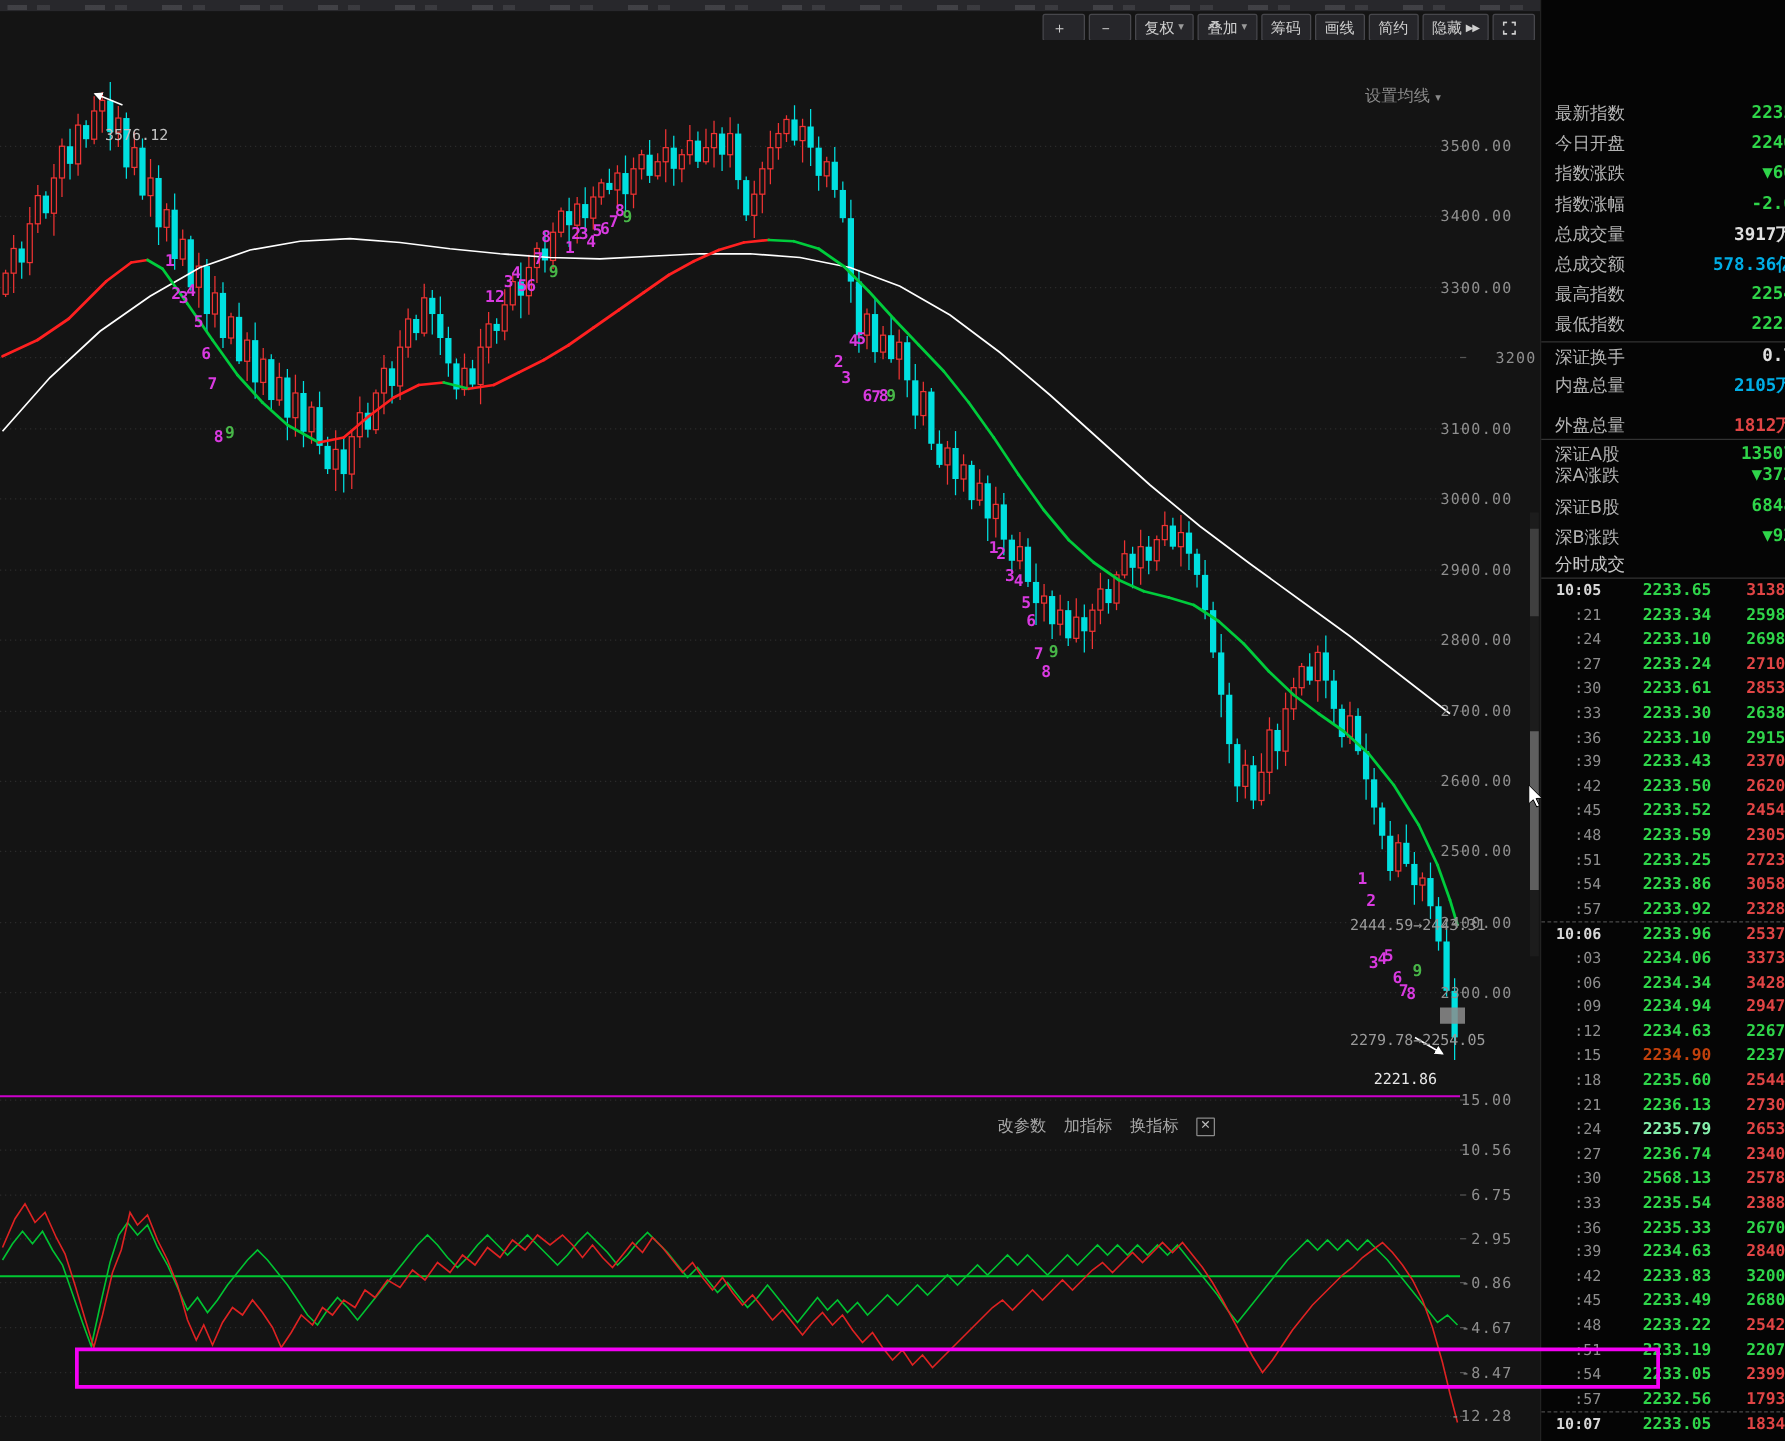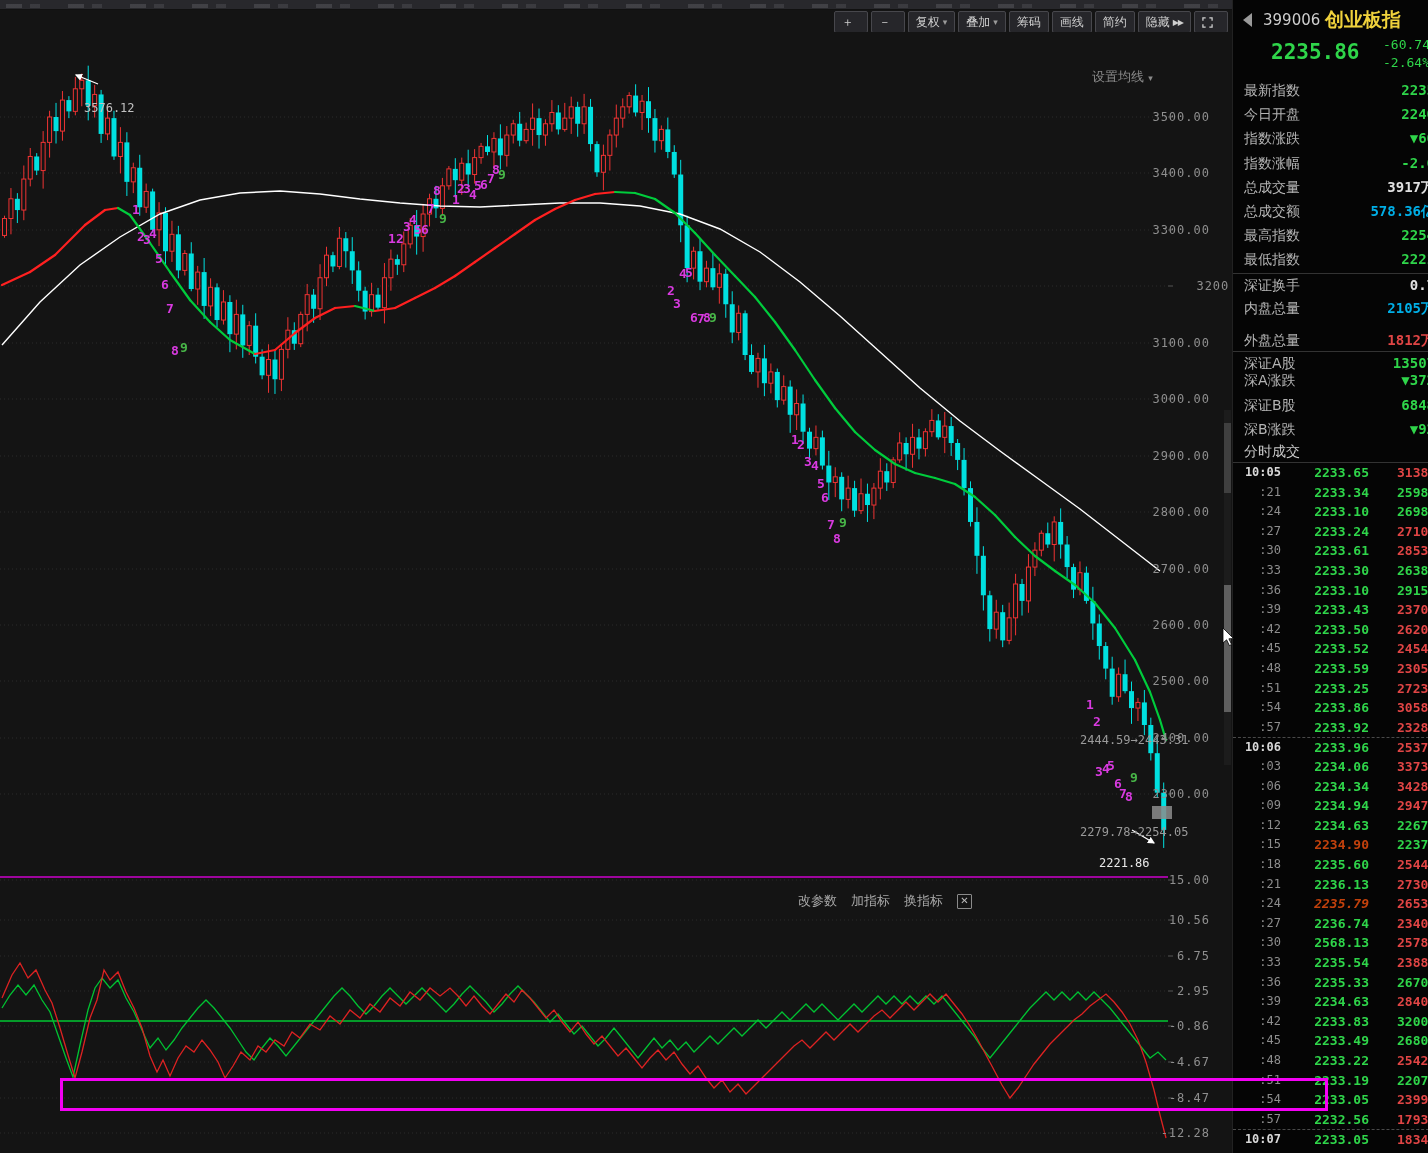--- a/index.html
+++ b/index.html
@@ -693,28 +693,20 @@
         <span class="axis-label" style="left: 1150px; top: 1059px;">-8.47</span>
         <span class="axis-label" style="left: 1150px; top: 1094px;">-12.28</span>
       </div>
   </div>
 
   <div id="vscroll-track"></div>
   <div id="vscroll-seg"></div>
   <div id="vscroll-thumb"></div>
 
   <div id="panel">
-    <div id="p-head">
-      <div id="back-arrow"></div>
-      <span id="p-code">399006</span>
-      <span id="p-name" style="color: rgb(240, 210, 60);">创业板指</span>
-      <span id="p-price" style="color: rgb(47, 213, 74);">2235.86</span>
-      <span id="p-chg" style="color: rgb(47, 213, 74);">-60.74</span>
-      <span id="p-chgp" style="color: rgb(47, 213, 74);">-2.64%</span>
-    </div>
     <div id="p-stats">
         <div class="srow" style="top: 0px;">
           <div class="lbl">最新指数</div>
           <div class="val" style="color: rgb(47, 213, 74);">2235</div>
         </div>
         <div class="srow" style="top: 24.2px;">
           <div class="lbl">今日开盘</div>
           <div class="val" style="color: rgb(47, 213, 74);">2240</div>
         </div>
         <div class="srow" style="top: 48.4px;">
@@ -878,21 +870,21 @@
           <div class="pp" style="color: rgb(47, 213, 74);">2235.60</div>
           <div class="vv" style="color: rgb(224, 69, 69);">2544</div>
         </div>
         <div class="trow" style="top: 411.6px;">
           <div class="tt">:21</div>
           <div class="pp" style="color: rgb(47, 213, 74);">2236.13</div>
           <div class="vv" style="color: rgb(224, 69, 69);">2730</div>
         </div>
         <div class="trow" style="top: 431.2px;">
           <div class="tt">:24</div>
-          <div class="pp" style="color: #c2410c; font-style: italic;">2235.79</div>
+          <div class="pp" style="color: #86efac;">2235.79</div>
           <div class="vv" style="color: rgb(224, 69, 69);">2653</div>
         </div>
         <div class="trow" style="top: 450.8px;">
           <div class="tt">:27</div>
           <div class="pp" style="color: rgb(47, 213, 74);">2236.74</div>
           <div class="vv" style="color: rgb(224, 69, 69);">2340</div>
         </div>
         <div class="trow" style="top: 470.4px;">
           <div class="tt">:30</div>
           <div class="pp" style="color: rgb(47, 213, 74);">2568.13</div>

